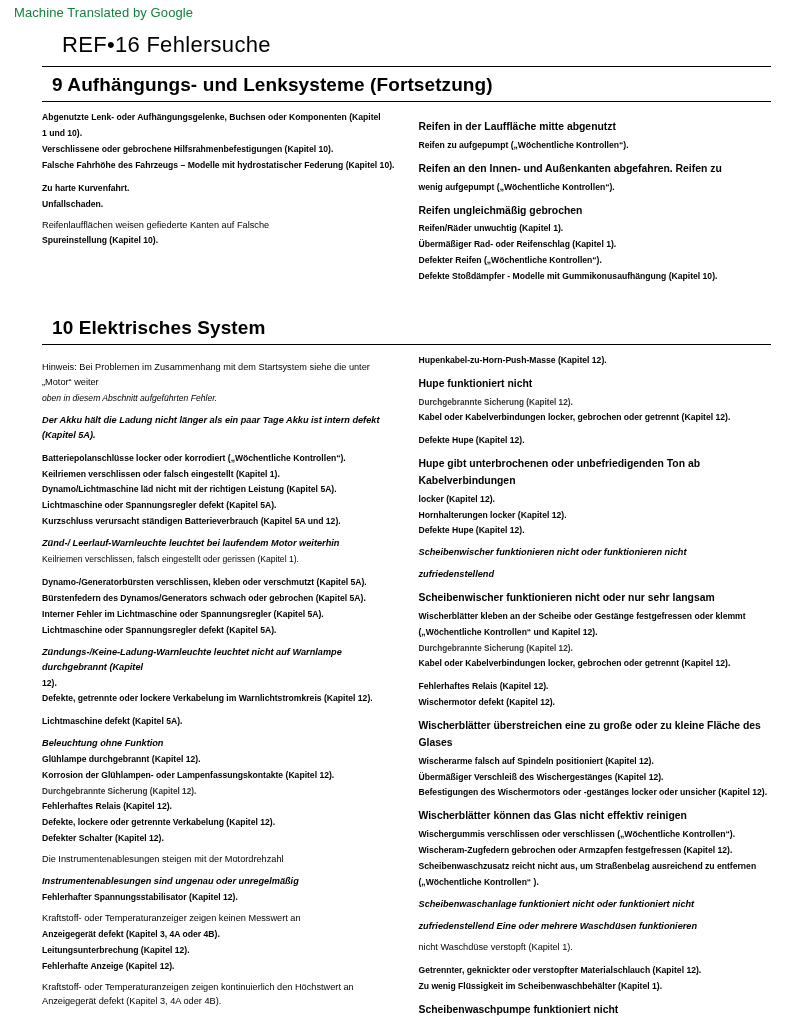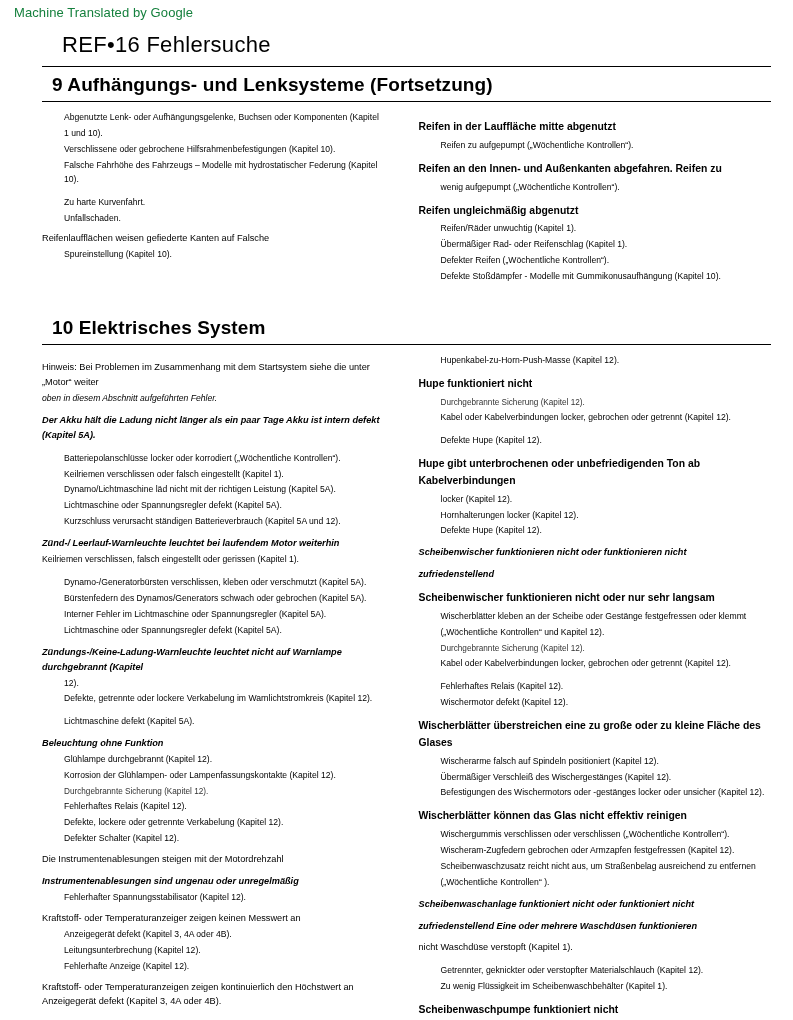--- a/index.html
+++ b/index.html
@@ -58,21 +58,21 @@
     flex: 1 1 0;
     min-width: 0;
   }
   
   .t {
     font-size: 8.6px;
     line-height: 1.62;
     margin: 0 0 2px 0;
   }
   .t.indent {
-    margin-left: 22px;
+    font-weight: bold;
   }
   .t.bold {
     font-weight: normal;
     font-size: 9.2px;
     margin-top: 6px;
     margin-bottom: 2px;
   }
   .t.bolditalic {
     font-weight: bold;
     font-style: italic;
@@ -127,21 +127,21 @@
           <p class="t indent gap">Zu harte Kurvenfahrt.</p>
           <p class="t indent">Unfallschaden.</p>
           <p class="t bold">Reifenlaufflächen weisen gefiederte Kanten auf Falsche</p>
           <p class="t indent">Spureinstellung (Kapitel 10).</p>
         </div>
       <div class="col" id="s9r">
           <p class="t head">Reifen in der Lauffläche mitte abgenutzt</p>
           <p class="t indent">Reifen zu aufgepumpt („Wöchentliche Kontrollen“).</p>
           <p class="t head">Reifen an den Innen- und Außenkanten abgefahren. Reifen zu</p>
           <p class="t indent">wenig aufgepumpt („Wöchentliche Kontrollen“).</p>
-          <p class="t head">Reifen ungleichmäßig abgenutzt</p>
+          <p class="t head">Reifen ungleichmäßig gebrochen</p>
           <p class="t indent">Reifen/Räder unwuchtig (Kapitel 1).</p>
           <p class="t indent">Übermäßiger Rad- oder Reifenschlag (Kapitel 1).</p>
           <p class="t indent">Defekter Reifen („Wöchentliche Kontrollen“).</p>
           <p class="t indent">Defekte Stoßdämpfer - Modelle mit Gummikonusaufhängung (Kapitel 10).</p>
         </div>
     </div>
 
     <div class="sec10-gap"></div>
 
     <h2 class="section-title">10 Elektrisches System</h2>

